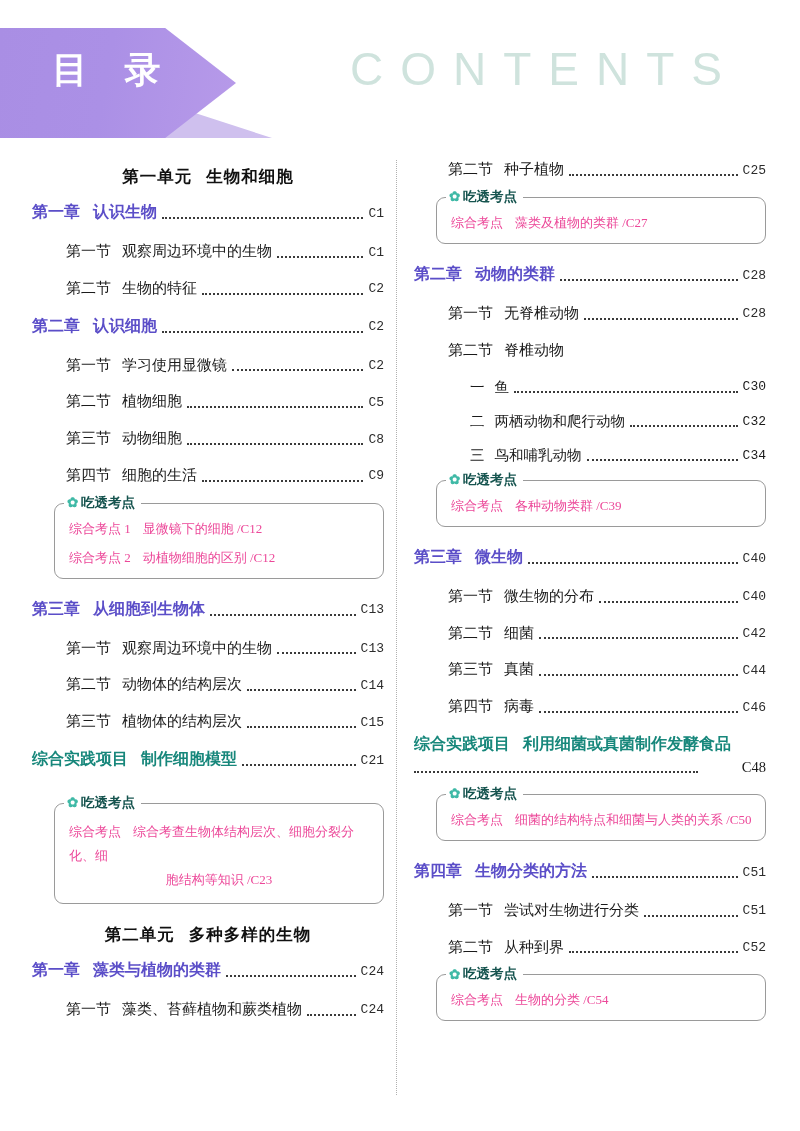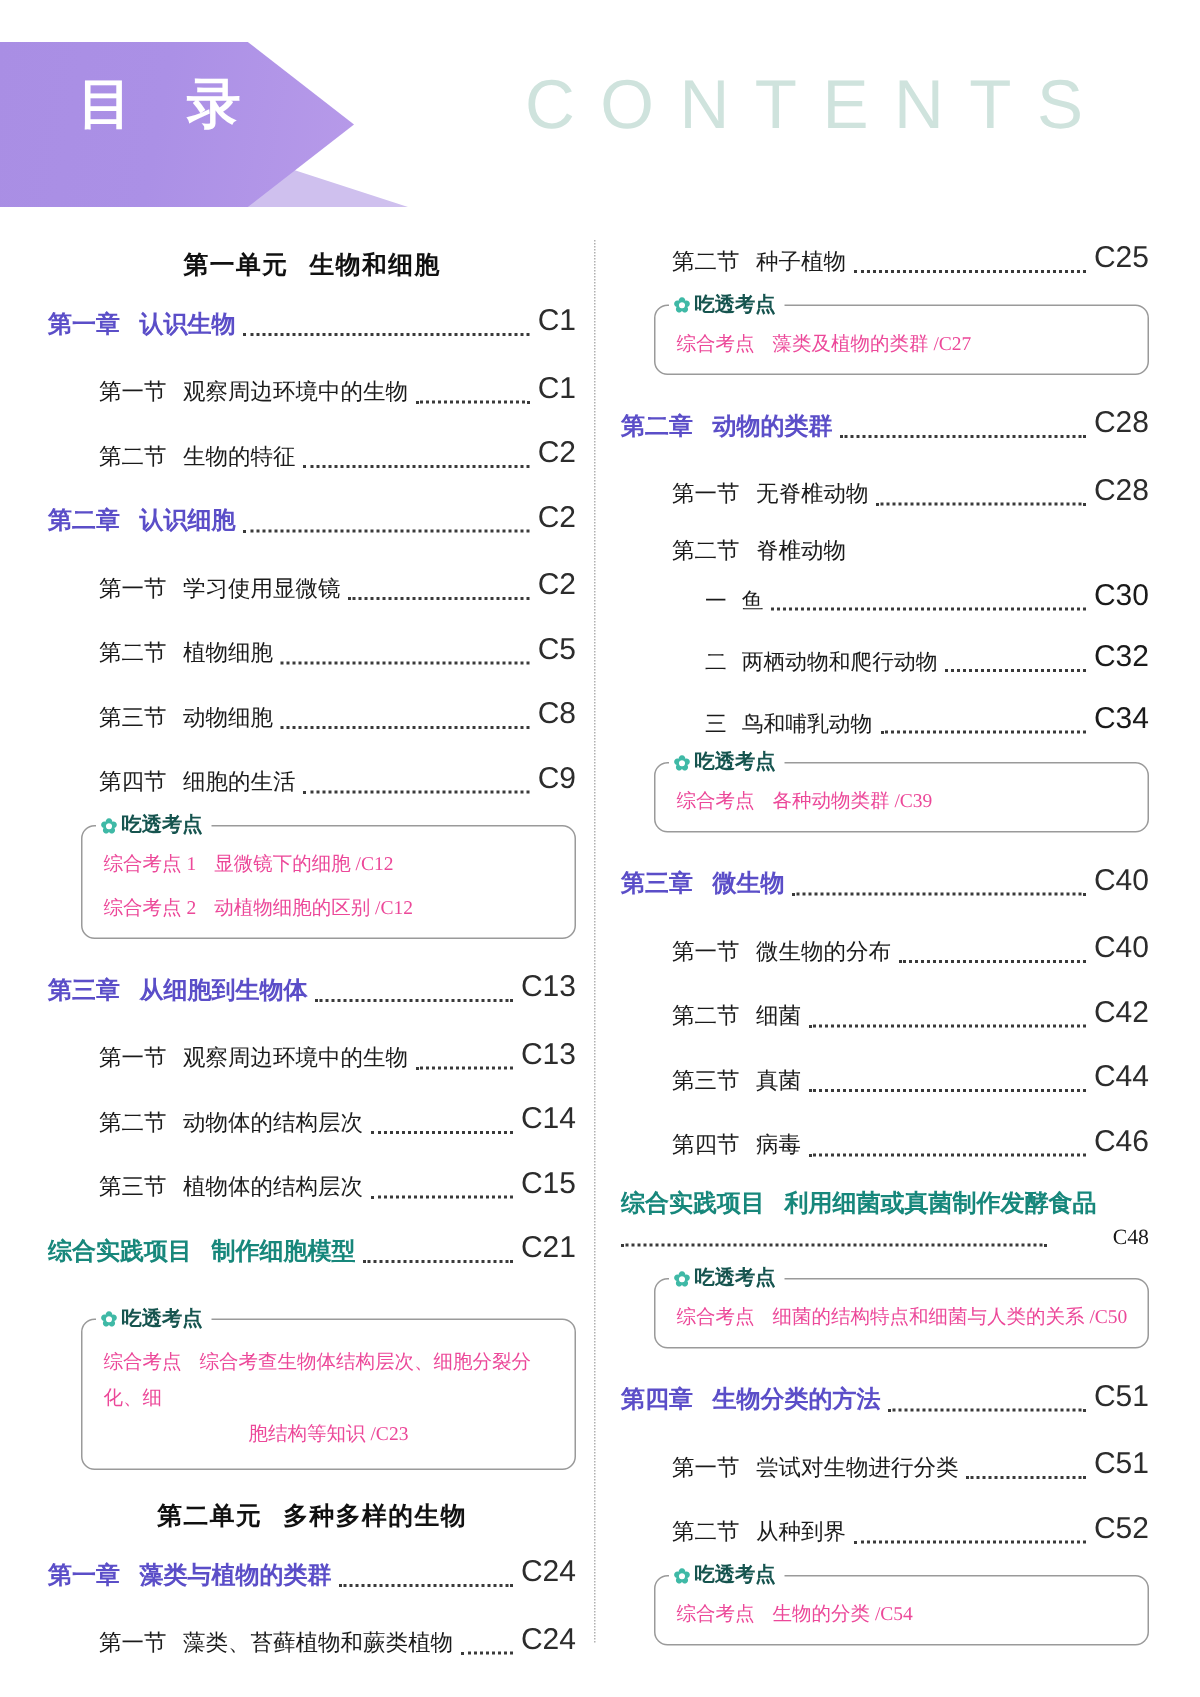--- a/index.html
+++ b/index.html
@@ -49,39 +49,39 @@
     margin:6px 0 14px 0;letter-spacing:1px;
   }
   .unit .u-num{margin-right:14px;}
 
   .row{display:flex;align-items:flex-end;font-size:14.5px;line-height:1.25;margin:0 0 18px 0;}
   .row .lbl{white-space:nowrap;}
   .row .dots{
     flex:1 1 auto;margin:0 5px 3px 5px;
     border-bottom:2.2px dotted #3a3a3a;min-width:12px;height:1px;
   }
-  .row .pg{white-space:nowrap;font-family:Liberation Sans, sans-serif;font-size:20px;}
+  .row .pg{white-space:nowrap;font-family:Liberation Mono, monospace;font-size:13px;}
 
   
   .chapter{font-size:16px;font-weight:700;color:#5b4ec8;margin-bottom:20px;}
   .chapter .c-num{margin-right:13px;}
   .chapter .dots{border-bottom-color:#3a3a3a;}
   .chapter .pg{color:#2c2c2c;font-weight:400;}
 
   
   .section{padding-left:34px;font-size:15px;color:#1b1b1b;}
   .section .s-num{margin-right:11px;}
   .section .pg{color:#2c2c2c;}
 
   
   .subitem{padding-left:56px;font-size:14.5px;margin-bottom:16px;}
   .subitem .s-num{margin-right:10px;}
 
   
-  .plain{padding-left:34px;font-size:15px;margin-bottom:8px;}
+  .plain{padding-left:34px;font-size:15px;margin-bottom:18px;}
   .plain .s-num{margin-right:11px;}
 
   
   .project{font-size:16px;font-weight:700;color:#17877b;margin-bottom:34px;}
   .project .p-num{margin-right:13px;}
   .project .pg{color:#2c2c2c;font-weight:400;}
   .project-wrap{margin-bottom:18px;}
   .project-wrap .project{margin-bottom:4px;}
   .project-cont{display:flex;align-items:flex-end;font-size:14.5px;}
   .project-cont .dots{flex:1 1 auto;margin:0 5px 3px 0;border-bottom:2.2px dotted #3a3a3a;height:1px;}

